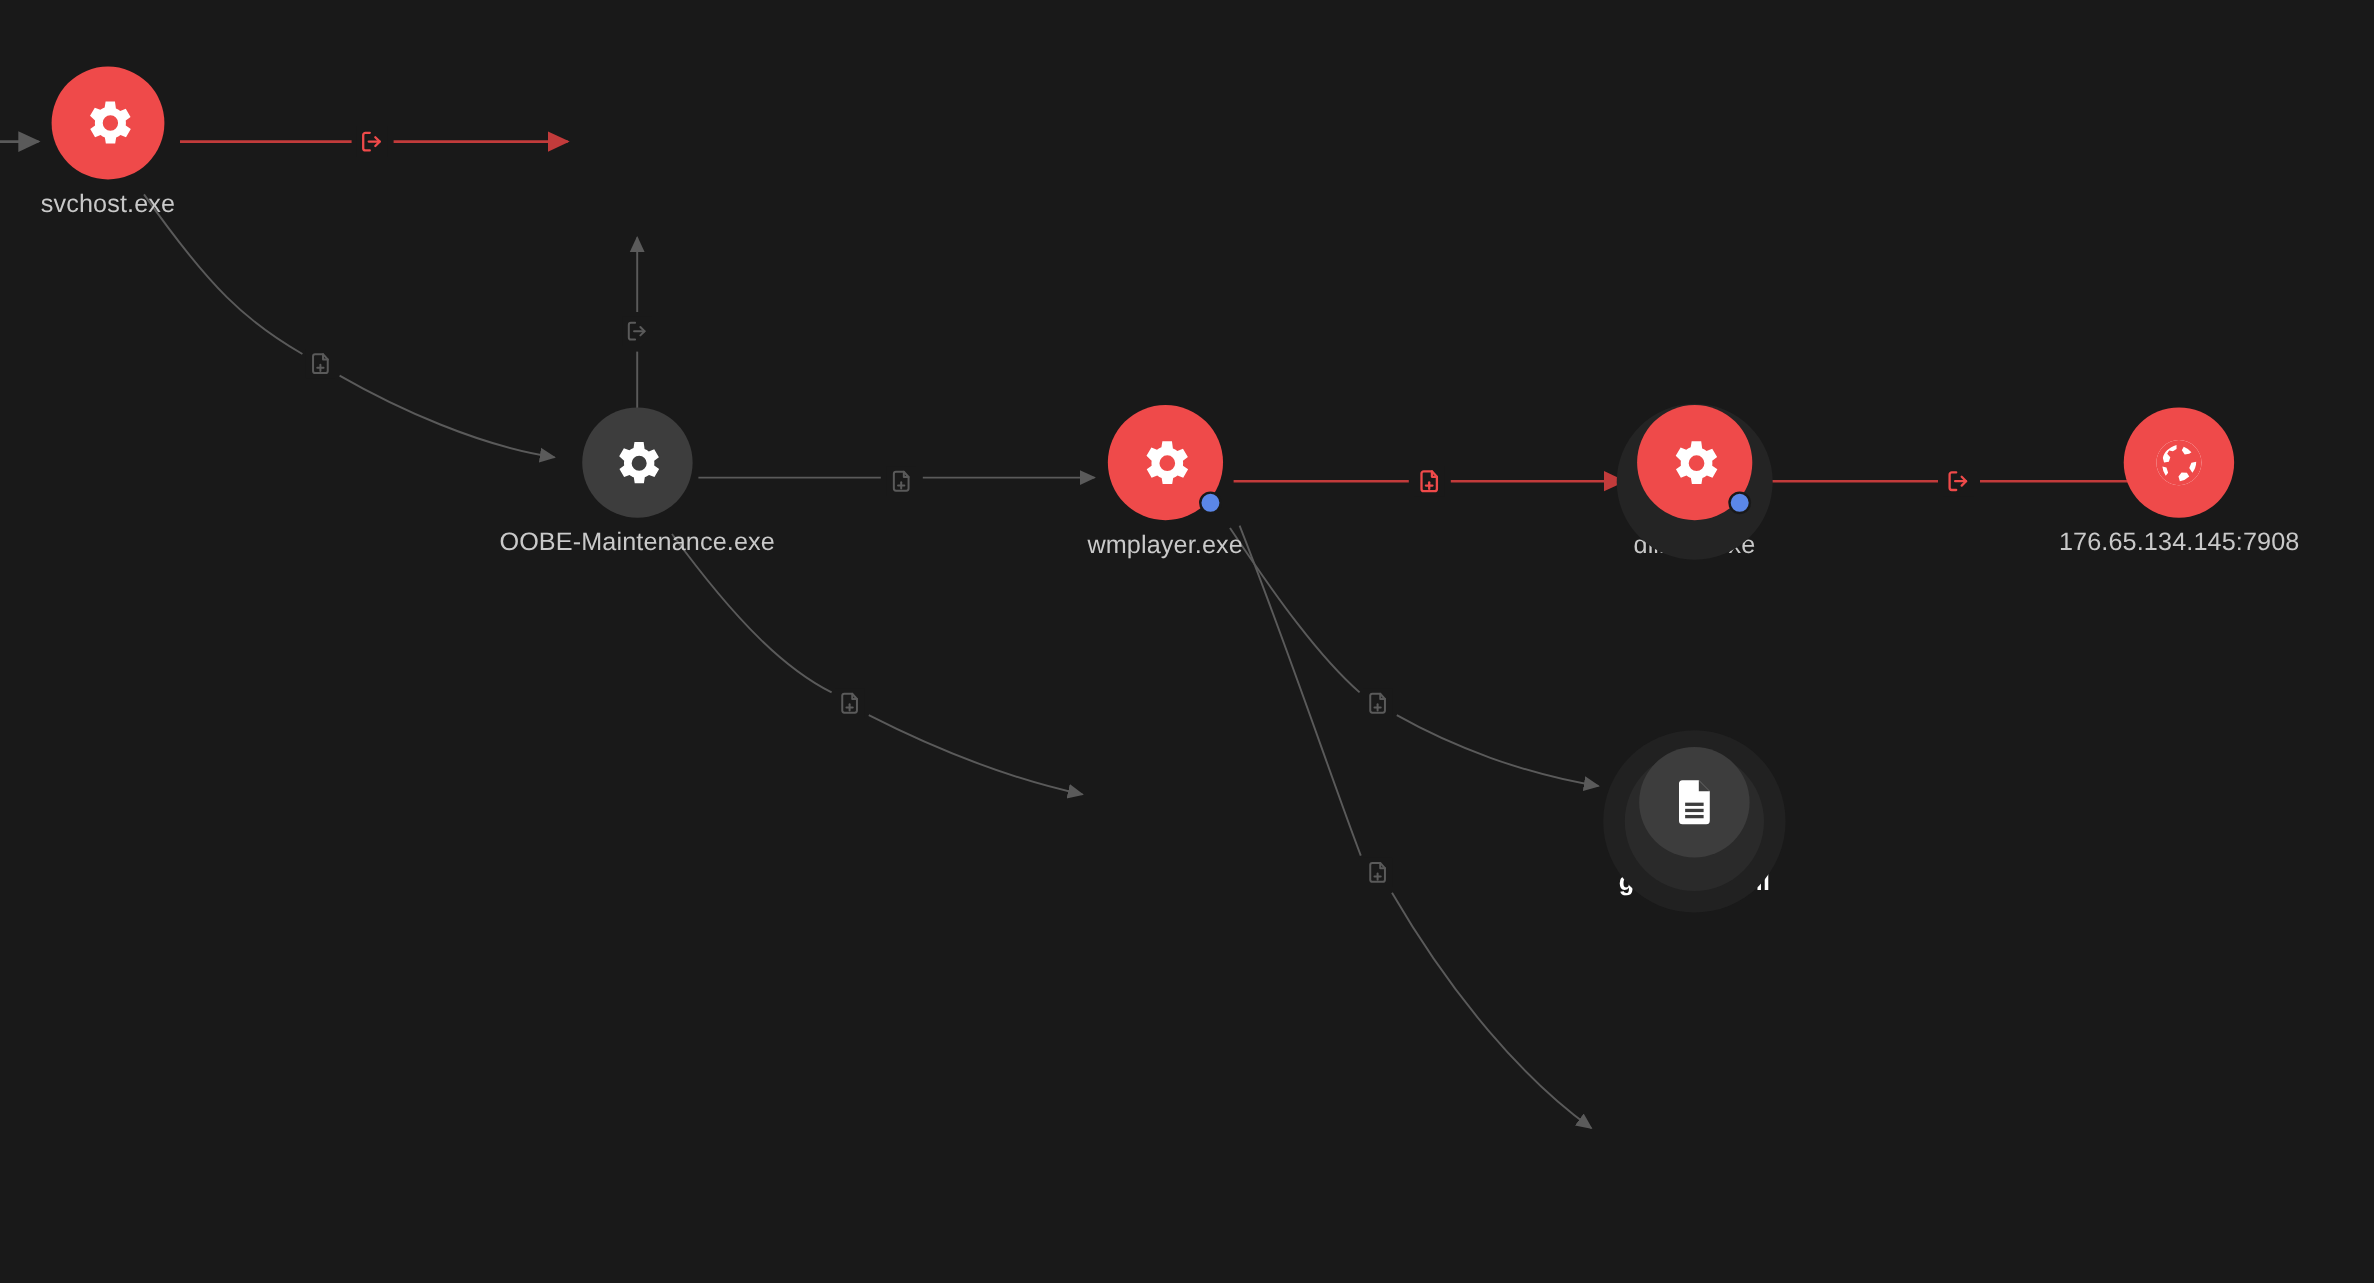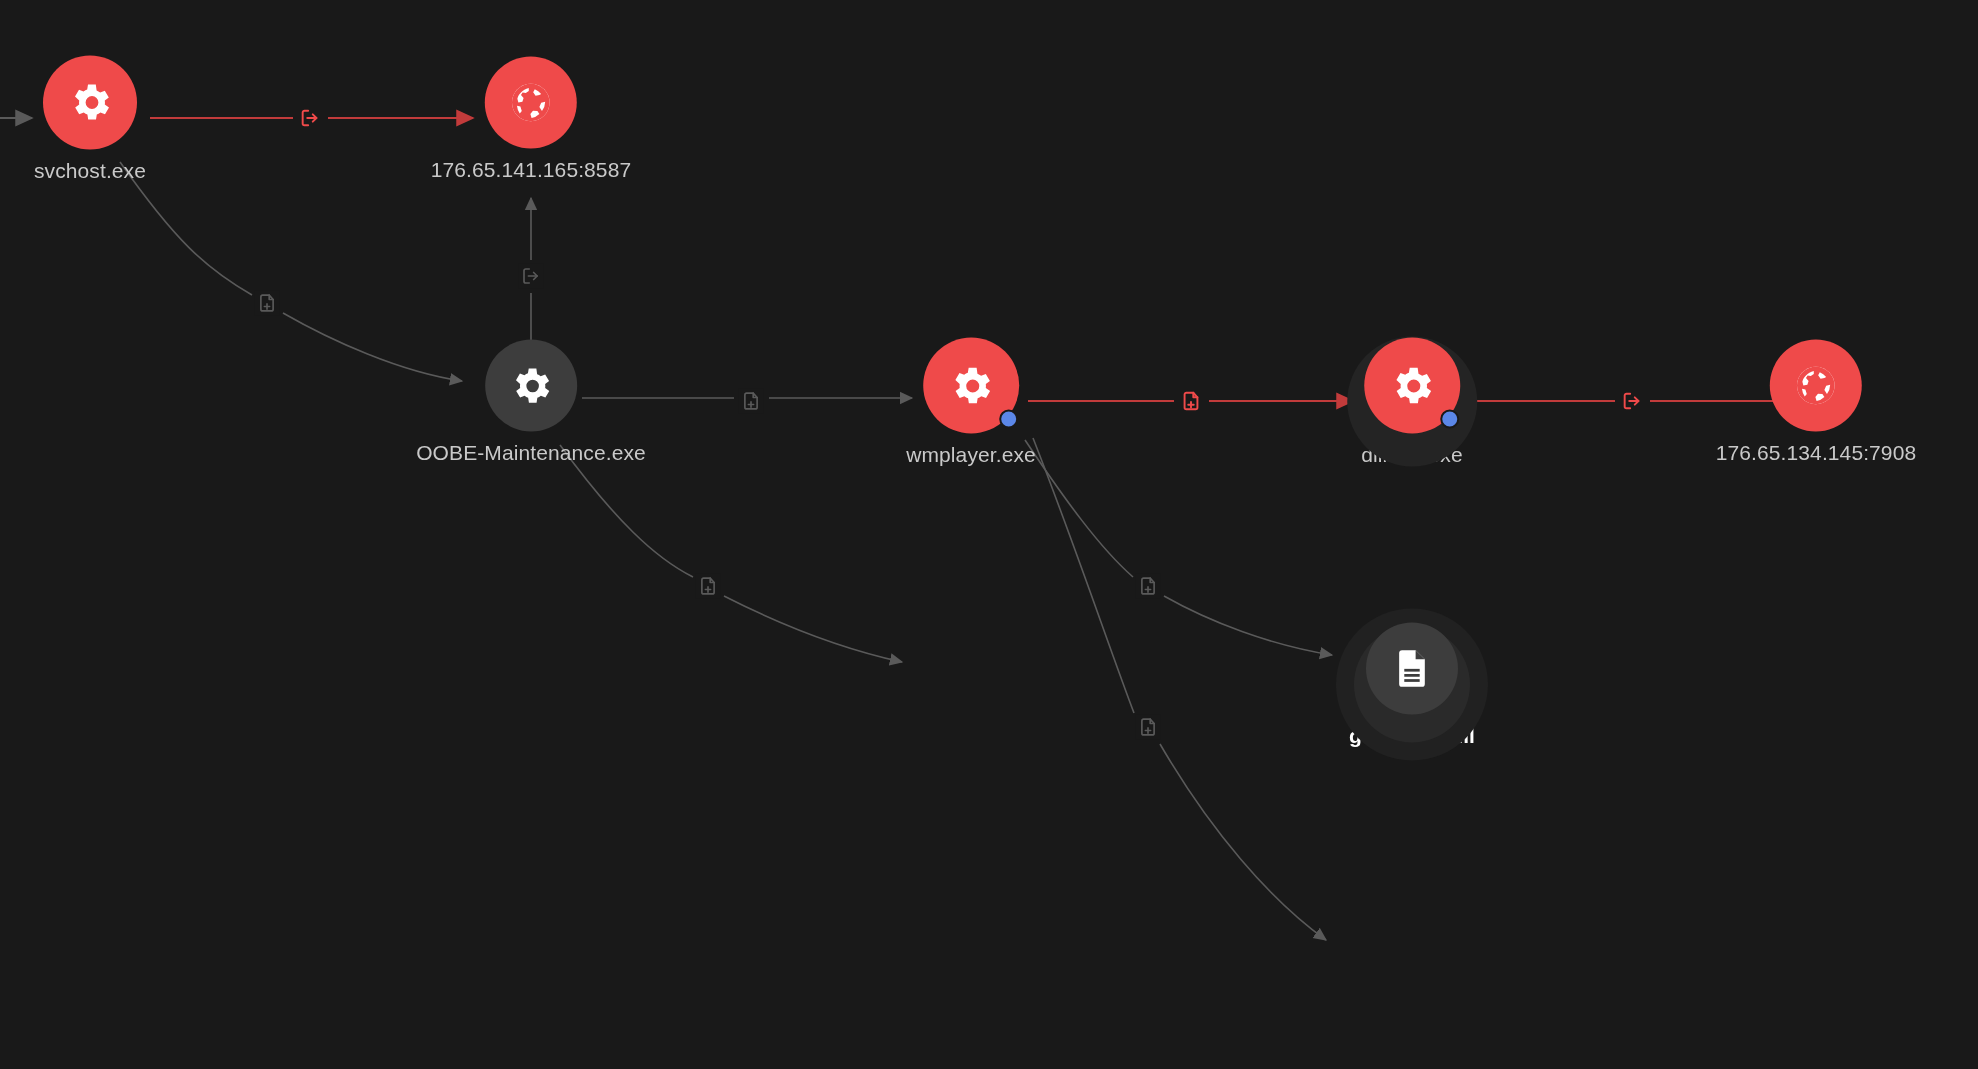--- a/index.html
+++ b/index.html
@@ -180,29 +180,20 @@
 
   <div class="node" style="left:90px;top:118px;">
     <div class="disc" style="width:94px;height:94px;background:#ef4a4a;">
       <svg width="48" height="48" viewBox="0 0 24 24" fill="#ffffff">
         <path d="M19.4 13a7.6 7.6 0 0 0 0-2l2-1.5-2-3.4-2.3.9a7.6 7.6 0 0 0-1.8-1L14.9 3h-3.9l-.4 2.5c-.6.2-1.2.6-1.8 1l-2.3-.9-2 3.4L6.6 11a7.6 7.6 0 0 0 0 2l-2 1.5 2 3.4 2.3-.9c.6.4 1.1.8 1.8 1l.4 2.5h3.9l.4-2.5c.6-.2 1.2-.6 1.8-1l2.3.9 2-3.4zm-6.4 2.2a3.2 3.2 0 1 1 0-6.4 3.2 3.2 0 0 1 0 6.4z"></path>
       </svg>
     </div>
     <div class="node-label">svchost.exe</div>
   </div>
 
-  <div class="node" style="left:531px;top:118px;">
-    <div class="disc" style="width:92px;height:92px;background:#ef4a4a;">
-      <svg width="48" height="48" viewBox="0 0 24 24">
-        <circle cx="12" cy="12" r="9.4" fill="#ffffff"></circle>
-        <path d="M12 2.6a9.4 9.4 0 1 0 0 18.8 9.4 9.4 0 0 0 0-18.8zm-1 2.1v1.6l-1.5 1-1.6-.3-.8 1.3 1.3 1.5-.6 1.8-2 .4-.5-1.9c.4-2.2 2.5-4.5 5.7-5.4zM5.1 13.6l1.7.4.7 2.2-1 1.3a7.8 7.8 0 0 1-1.4-3.9zm7.3 6.2-.6-2 1.3-1.7 2.2.1 1 1.6a7.7 7.7 0 0 1-3.9 2zm5.2-3.6-1.3-1.9.9-2.2 2-.5a7.8 7.8 0 0 1-1.6 4.6zm-1.3-7.9-1.9.3-1.2-1.7.8-1.5a7.8 7.8 0 0 1 3.2 2.3z" fill="#ef4a4a"></path>
-      </svg>
-    </div>
-    <div class="node-label">176.65.141.165:8587</div>
-  </div>
 
   <div class="node" style="left:971px;top:401px;">
     <div class="disc" style="width:96px;height:96px;background:#ef4a4a;">
       <svg width="49" height="49" viewBox="0 0 24 24" fill="#ffffff">
         <path d="M19.4 13a7.6 7.6 0 0 0 0-2l2-1.5-2-3.4-2.3.9a7.6 7.6 0 0 0-1.8-1L14.9 3h-3.9l-.4 2.5c-.6.2-1.2.6-1.8 1l-2.3-.9-2 3.4L6.6 11a7.6 7.6 0 0 0 0 2l-2 1.5 2 3.4 2.3-.9c.6.4 1.1.8 1.8 1l.4 2.5h3.9l.4-2.5c.6-.2 1.2-.6 1.8-1l2.3.9 2-3.4zm-6.4 2.2a3.2 3.2 0 1 1 0-6.4 3.2 3.2 0 0 1 0 6.4z"></path>
       </svg>
       <span class="badge" style="width:15px;height:15px;right:1px;bottom:5px;"></span>
     </div>
     <div class="node-label">wmplayer.exe</div>
   </div>

